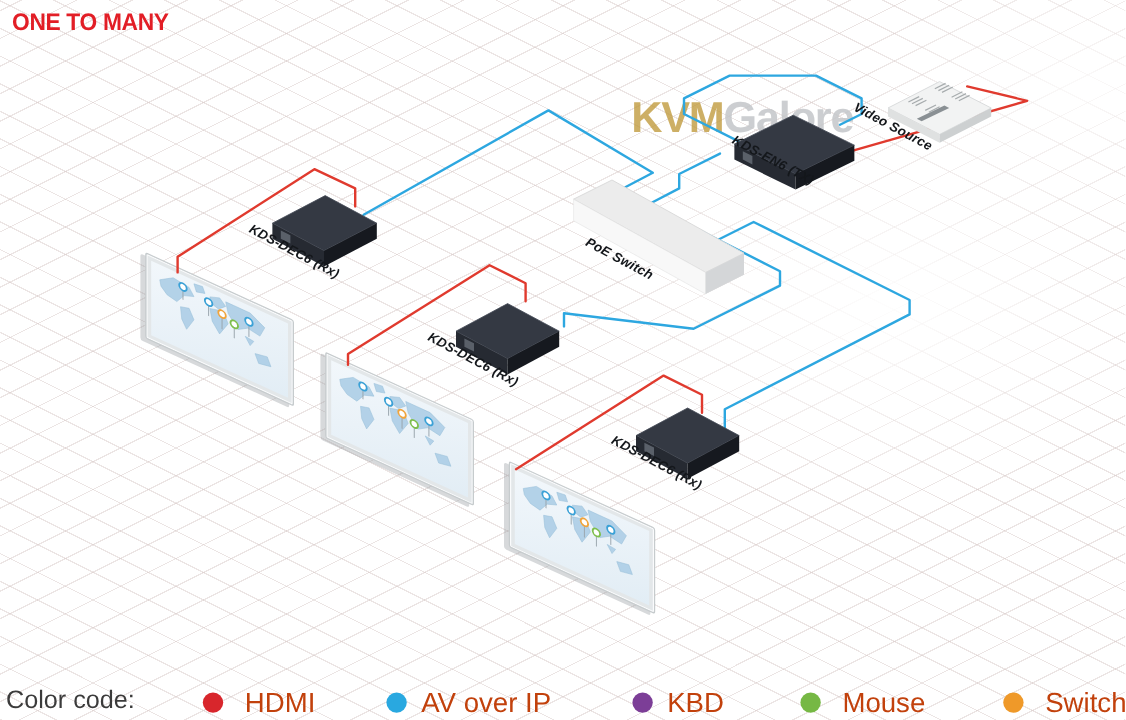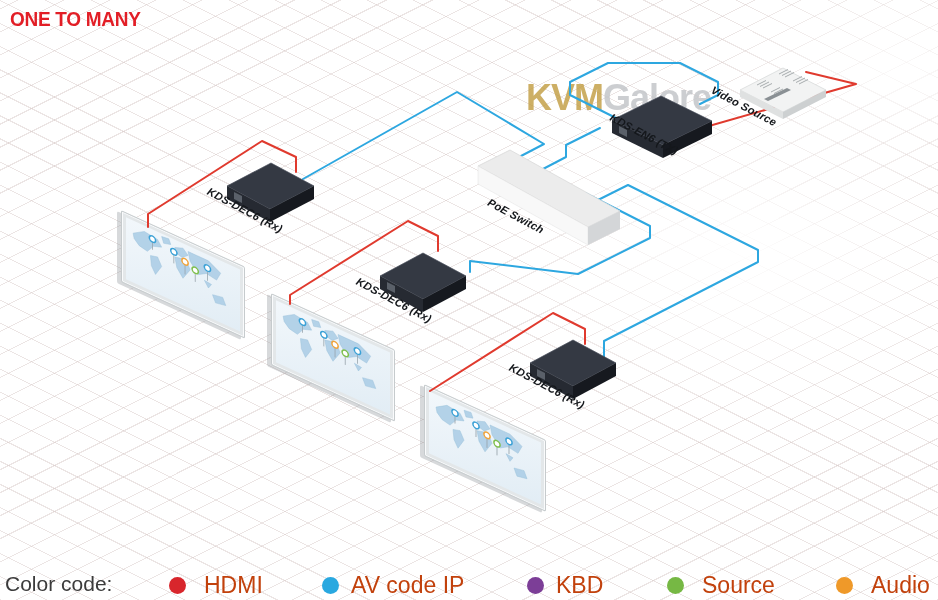--- a/index.html
+++ b/index.html
@@ -186,21 +186,21 @@
   <div class="dlabel lbl-switch">PoE Switch</div>
   <div class="dlabel lbl-dec1">KDS-DEC6 (Rx)</div>
   <div class="dlabel lbl-dec2">KDS-DEC6 (Rx)</div>
   <div class="dlabel lbl-dec3">KDS-DEC6 (Rx)</div>
 
   <div class="legend">
     <span class="legend-label">Color code:</span>
     <span class="dot d1" style="background-color: rgb(216, 38, 44);"></span>
     <span class="legend-item-text t1">HDMI</span>
     <span class="dot d2" style="background-color: rgb(41, 168, 224);"></span>
-    <span class="legend-item-text t2">AV code IP</span>
+    <span class="legend-item-text t2">AV over IP</span>
     <span class="dot d3" style="background-color: rgb(124, 62, 151);"></span>
     <span class="legend-item-text t3">KBD</span>
     <span class="dot d4" style="background-color: rgb(118, 184, 68);"></span>
-    <span class="legend-item-text t4">Source</span>
+    <span class="legend-item-text t4">Mouse</span>
     <span class="dot d5" style="background-color: rgb(239, 153, 41);"></span>
-    <span class="legend-item-text t5">Audio</span>
+    <span class="legend-item-text t5">Switch</span>
   </div>
 </div>
 
 </body></html>

